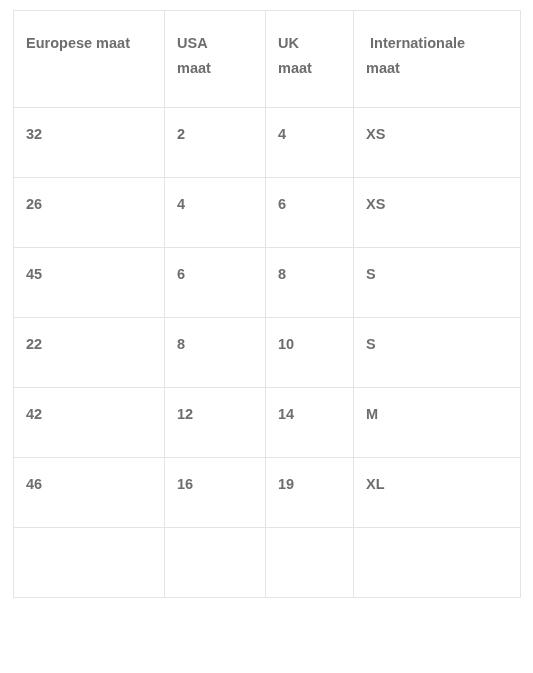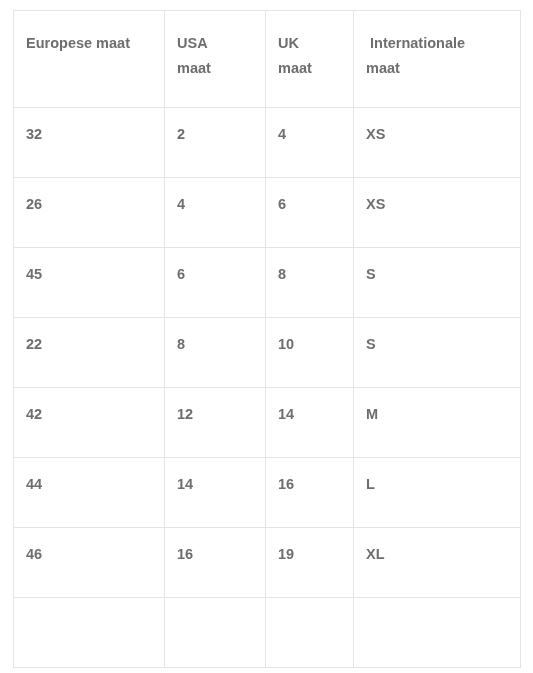--- a/index.html
+++ b/index.html
@@ -162,34 +162,20 @@
           </td>
           <td>
             <span class="cell-text">14</span>
           </td>
           <td>
             <span class="cell-text">M</span>
           </td>
         </tr>
         <tr>
           <td>
-            <span class="cell-text">44</span>
-          </td>
-          <td>
-            <span class="cell-text">14</span>
-          </td>
-          <td>
-            <span class="cell-text">16</span>
-          </td>
-          <td>
-            <span class="cell-text">L</span>
-          </td>
-        </tr>
-        <tr>
-          <td>
             <span class="cell-text">46</span>
           </td>
           <td>
             <span class="cell-text">16</span>
           </td>
           <td>
             <span class="cell-text">19</span>
           </td>
           <td>
             <span class="cell-text">XL</span>

